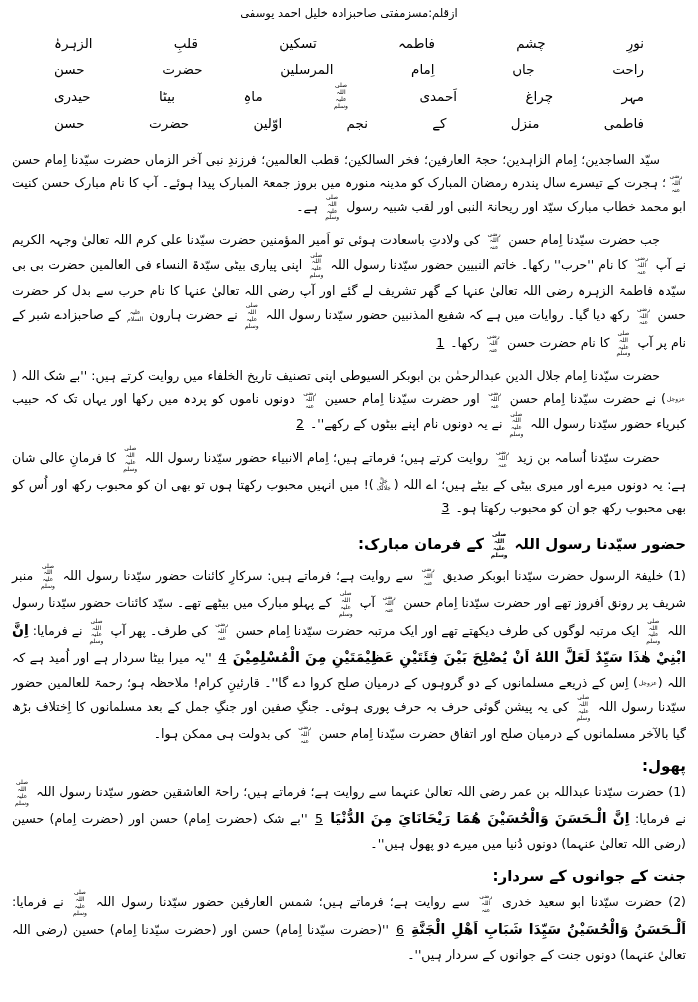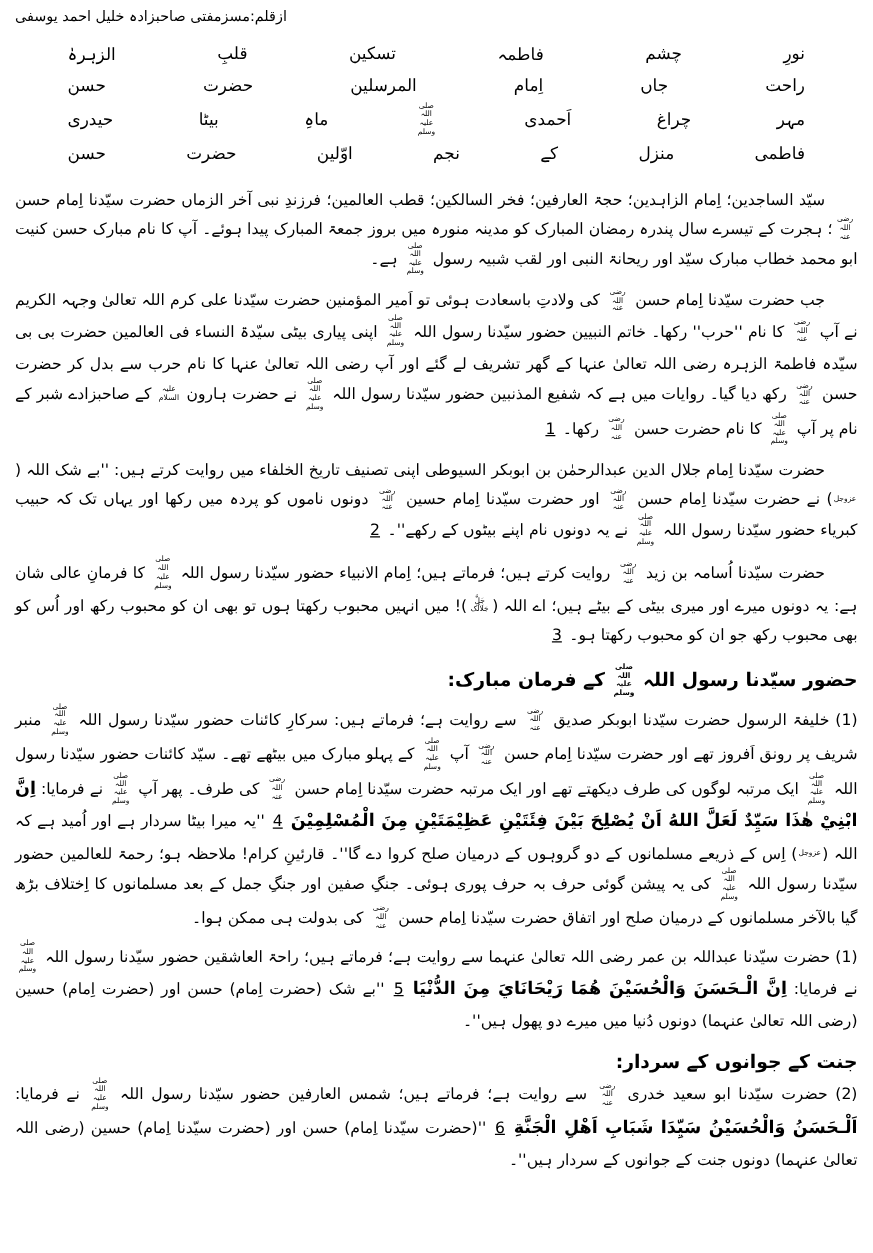--- a/index.html
+++ b/index.html
@@ -8,21 +8,21 @@
     padding:6px 12px 4px 12px;
     direction:rtl;color:#000;
     font-family:"DejaVu Sans",sans-serif;
     background:#ffffff;
   }
   .title{
     text-align:center;font-size:18px;font-weight:bold;
     margin:2px 0 8px 0;letter-spacing:0;
   }
   .byline{
-    text-align:left;font-size:11.5px;margin:0 0 10px 0;
+    text-align:center;font-size:11.5px;margin:0 0 10px 0;
   }
   .poem{margin:2px 42px 12px 42px;}
   .poem-row{
     display:flex;justify-content:space-between;align-items:center;
     font-size:13.5px;min-height:26px;
   }
   .pw{white-space:nowrap;}
   h2.sec{
     font-size:15px;font-weight:bold;margin:12px 0 4px 0;
   }
@@ -91,20 +91,21 @@
   <p class="para indent"><span class="sg-n">جب حضرت سیّدنا اِمام حسن </span><span class="sg-h">رضی اللہ عنہ</span><span class="sg-n"> کی ولادتِ باسعادت ہوئی تو اَمیر المؤمنین حضرت سیّدنا علی کرم اللہ تعالیٰ وجہہ الکریم نے آپ </span><span class="sg-h">رضی اللہ عنہ</span><span class="sg-n"> کا نام ''حرب'' رکھا۔ خاتم النبیین حضور سیّدنا رسول اللہ </span><span class="sg-h">صلی اللہ علیہ وسلم</span><span class="sg-n"> اپنی پیاری بیٹی سیّدۃ النساء فی العالمین حضرت بی بی سیّدہ فاطمۃ الزہرہ رضی اللہ تعالیٰ عنہا کے گھر تشریف لے گئے اور آپ رضی اللہ تعالیٰ عنہا کا نام حرب سے بدل کر حضرت حسن </span><span class="sg-h">رضی اللہ عنہ</span><span class="sg-n"> رکھ دیا گیا۔ روایات میں ہے کہ شفیع المذنبین حضور سیّدنا رسول اللہ </span><span class="sg-h">صلی اللہ علیہ وسلم</span><span class="sg-n"> نے حضرت ہارون </span><span class="sg-h">علیہ السلام</span><span class="sg-n"> کے صاحبزادے شبر کے نام پر آپ </span><span class="sg-h">صلی اللہ علیہ وسلم</span><span class="sg-n"> کا نام حضرت حسن </span><span class="sg-h">رضی اللہ عنہ</span><span class="sg-n"> رکھا۔ </span><span class="sg-f">1</span></p>
 
   <p class="para indent"><span class="sg-n">حضرت سیّدنا اِمام جلال الدین عبدالرحمٰن بن ابوبکر السیوطی اپنی تصنیف تاریخ الخلفاء میں روایت کرتے ہیں: ''بے شک اللہ (</span><span class="sg-h">عزوجل</span><span class="sg-n">) نے حضرت سیّدنا اِمام حسن </span><span class="sg-h">رضی اللہ عنہ</span><span class="sg-n"> اور حضرت سیّدنا اِمام حسین </span><span class="sg-h">رضی اللہ عنہ</span><span class="sg-n"> دونوں ناموں کو پردہ میں رکھا اور یہاں تک کہ حبیب کبریاء حضور سیّدنا رسول اللہ </span><span class="sg-h">صلی اللہ علیہ وسلم</span><span class="sg-n"> نے یہ دونوں نام اپنے بیٹوں کے رکھے''۔ </span><span class="sg-f">2</span></p>
 
   <p class="para indent"><span class="sg-n">حضرت سیّدنا اُسامہ بن زید </span><span class="sg-h">رضی اللہ عنہ</span><span class="sg-n"> روایت کرتے ہیں؛ فرماتے ہیں؛ اِمام الانبیاء حضور سیّدنا رسول اللہ </span><span class="sg-h">صلی اللہ علیہ وسلم</span><span class="sg-n"> کا فرمانِ عالی شان ہے: یہ دونوں میرے اور میری بیٹی کے بیٹے ہیں؛ اے اللہ (</span><span class="sg-h">جَلَّ جَلَالُک</span><span class="sg-n">)! میں انہیں محبوب رکھتا ہوں تو بھی ان کو محبوب رکھ اور اُس کو بھی محبوب رکھ جو ان کو محبوب رکھتا ہو۔ </span><span class="sg-f">3</span></p>
 
   <h2 class="sec"><span class="sg-n">حضور سیّدنا رسول اللہ </span><span class="sg-h">صلی اللہ علیہ وسلم</span><span class="sg-n"> کے فرمان مبارک:</span></h2>
 
   <p class="para"><span class="sg-n">(1) خلیفۃ الرسول حضرت سیّدنا ابوبکر صدیق </span><span class="sg-h">رضی اللہ عنہ</span><span class="sg-n"> سے روایت ہے؛ فرماتے ہیں: سرکارِ کائنات حضور سیّدنا رسول اللہ </span><span class="sg-h">صلی اللہ علیہ وسلم</span><span class="sg-n"> منبر شریف پر رونق اَفروز تھے اور حضرت سیّدنا اِمام حسن </span><span class="sg-h">رضی اللہ عنہ</span><span class="sg-n"> آپ </span><span class="sg-h">صلی اللہ علیہ وسلم</span><span class="sg-n"> کے پہلو مبارک میں بیٹھے تھے۔ سیّد کائنات حضور سیّدنا رسول اللہ </span><span class="sg-h">صلی اللہ علیہ وسلم</span><span class="sg-n"> ایک مرتبہ لوگوں کی طرف دیکھتے تھے اور ایک مرتبہ حضرت سیّدنا اِمام حسن </span><span class="sg-h">رضی اللہ عنہ</span><span class="sg-n"> کی طرف۔ پھر آپ </span><span class="sg-h">صلی اللہ علیہ وسلم</span><span class="sg-n"> نے فرمایا: </span><span class="sg-b">اِنَّ ابْنِيْ هٰذَا سَيِّدٌ لَعَلَّ اللهُ اَنْ يُصْلِحَ بَيْنَ فِئَتَيْنِ عَظِيْمَتَيْنِ مِنَ الْمُسْلِمِيْنَ</span><span class="sg-n"> </span><span class="sg-f">4</span><span class="sg-n"> ''یہ میرا بیٹا سردار ہے اور اُمید ہے کہ اللہ (</span><span class="sg-h">عزوجل</span><span class="sg-n">) اِس کے ذریعے مسلمانوں کے دو گروہوں کے درمیان صلح کروا دے گا''۔ قارئینِ کرام! ملاحظہ ہو؛ رحمۃ للعالمین حضور سیّدنا رسول اللہ </span><span class="sg-h">صلی اللہ علیہ وسلم</span><span class="sg-n"> کی یہ پیشن گوئی حرف بہ حرف پوری ہوئی۔ جنگِ صفین اور جنگِ جمل کے بعد مسلمانوں کا اِختلاف بڑھ گیا بالآخر مسلمانوں کے درمیان صلح اور اتفاق حضرت سیّدنا اِمام حسن </span><span class="sg-h">رضی اللہ عنہ</span><span class="sg-n"> کی بدولت ہی ممکن ہوا۔</span></p>
 
+  <h2 class="sec">پھول:</h2>
 
   <p class="para"><span class="sg-n">(1) حضرت سیّدنا عبداللہ بن عمر رضی اللہ تعالیٰ عنہما سے روایت ہے؛ فرماتے ہیں؛ راحۃ العاشقین حضور سیّدنا رسول اللہ </span><span class="sg-h">صلی اللہ علیہ وسلم</span><span class="sg-n"> نے فرمایا: </span><span class="sg-b">اِنَّ الْـحَسَنَ وَالْحُسَيْنَ هُمَا رَيْحَانَايَ مِنَ الدُّنْيَا</span><span class="sg-n"> </span><span class="sg-f">5</span><span class="sg-n"> ''بے شک (حضرت اِمام) حسن اور (حضرت اِمام) حسین (رضی اللہ تعالیٰ عنہما) دونوں دُنیا میں میرے دو پھول ہیں''۔</span></p>
 
   <h2 class="sec">جنت کے جوانوں کے سردار:</h2>
 
   <p class="para"><span class="sg-n">(2) حضرت سیّدنا ابو سعید خدری </span><span class="sg-h">رضی اللہ عنہ</span><span class="sg-n"> سے روایت ہے؛ فرماتے ہیں؛ شمس العارفین حضور سیّدنا رسول اللہ </span><span class="sg-h">صلی اللہ علیہ وسلم</span><span class="sg-n"> نے فرمایا: </span><span class="sg-b">اَلْـحَسَنُ وَالْحُسَيْنُ سَيِّدَا شَبَابِ اَهْلِ الْجَنَّةِ</span><span class="sg-n"> </span><span class="sg-f">6</span><span class="sg-n"> ''(حضرت سیّدنا اِمام) حسن اور (حضرت سیّدنا اِمام) حسین (رضی اللہ تعالیٰ عنہما) دونوں جنت کے جوانوں کے سردار ہیں''۔</span></p>
 
 </div>
 
 </body></html>

